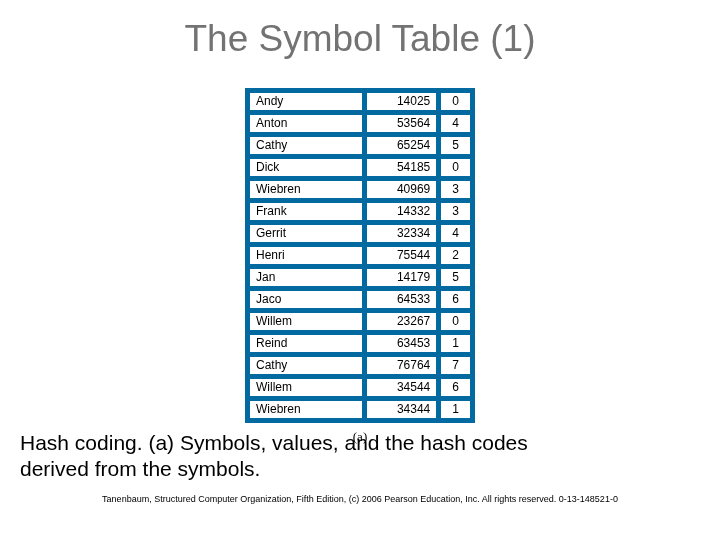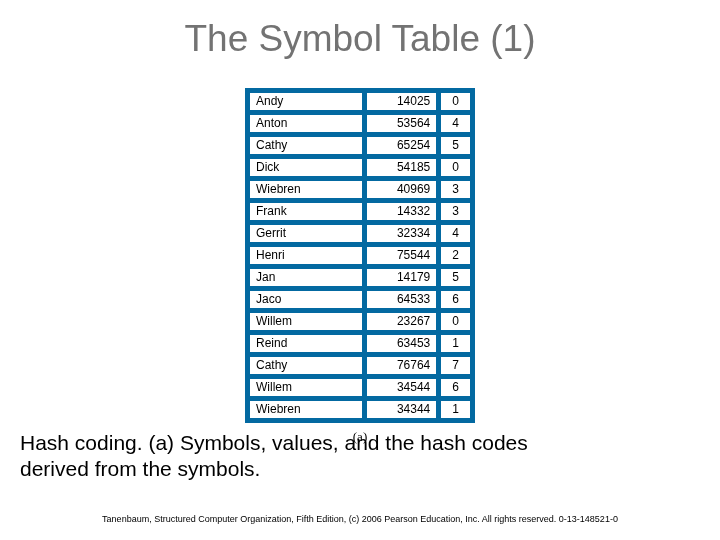--- a/index.html
+++ b/index.html
@@ -52,21 +52,21 @@
     bottom: 58px;
     left: 0;
     width: 600px;
     font-size: 21px;
     padding: 0 20px;
     box-sizing: border-box;
     line-height: 1.25;
   }
   .footer {
     position: absolute;
-    bottom: 16px;
+    bottom: 36px;
     left: 0;
     width: 720px;
     text-align: center;
     font-size: 9px;
   }
 </style>
 </head>
 <body>
 
 <div class="slide">

